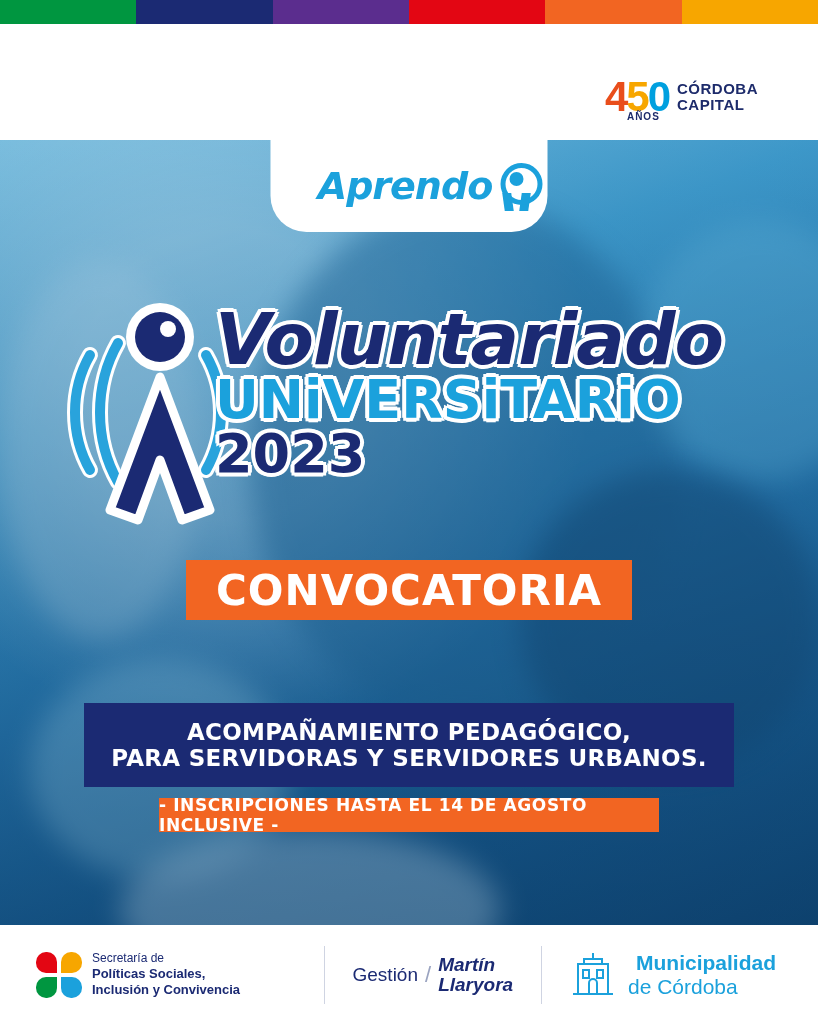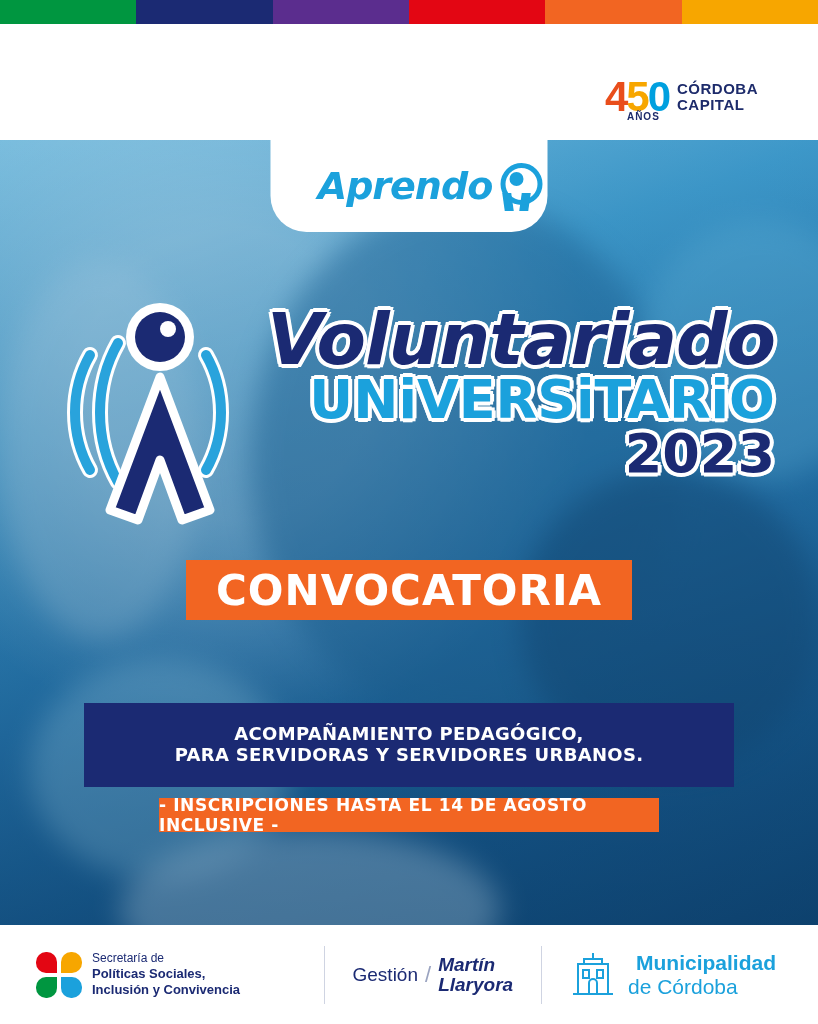--- a/index.html
+++ b/index.html
@@ -104,21 +104,21 @@
   .aprendo-badge .tail-r{left:24px;transform:skewX(-8deg);}
 
   
   .vol-mark{
     position:absolute;left:60px;top:285px;width:170px;height:250px;
   }
   .vol-mark svg{display:block;}
 
   
   .title-wrap{
-    position:absolute;left:215px;top:305px;width:560px;text-align:right;
+    position:absolute;left:215px;top:305px;width:560px;
   }
   .title-main{
     font-family:"DejaVu Sans", sans-serif;
     font-size:72px;line-height:.95;font-weight:bold;font-style:italic;
     color:#1b2a73;
     letter-spacing:-1px;
     text-shadow:
       -3px -3px 0 #fff, 3px -3px 0 #fff, -3px 3px 0 #fff, 3px 3px 0 #fff,
       0 -4px 0 #fff, 0 4px 0 #fff, -4px 0 0 #fff, 4px 0 0 #fff;
   }
@@ -154,21 +154,21 @@
     font-family:"DejaVu Sans", sans-serif;
   }
   .banner-detalle{
     position:absolute;left:84px;top:703px;
     width:650px;height:84px;
     background:#1b2a73;
     display:flex;flex-direction:column;align-items:center;justify-content:center;
     line-height:1.15;
   }
   .banner-detalle span{
-    color:#ffffff;font-size:18px;font-weight:bold;letter-spacing:.3px;
+    color:#ffffff;font-size:23px;font-weight:bold;letter-spacing:.3px;
     font-family:"DejaVu Sans", sans-serif;
   }
   .banner-fecha{
     position:absolute;left:159px;top:798px;
     width:500px;height:34px;
     background:#f26522;
     display:flex;align-items:center;justify-content:center;
   }
   .banner-fecha span{
     color:#ffffff;font-size:17px;font-weight:bold;letter-spacing:.6px;

